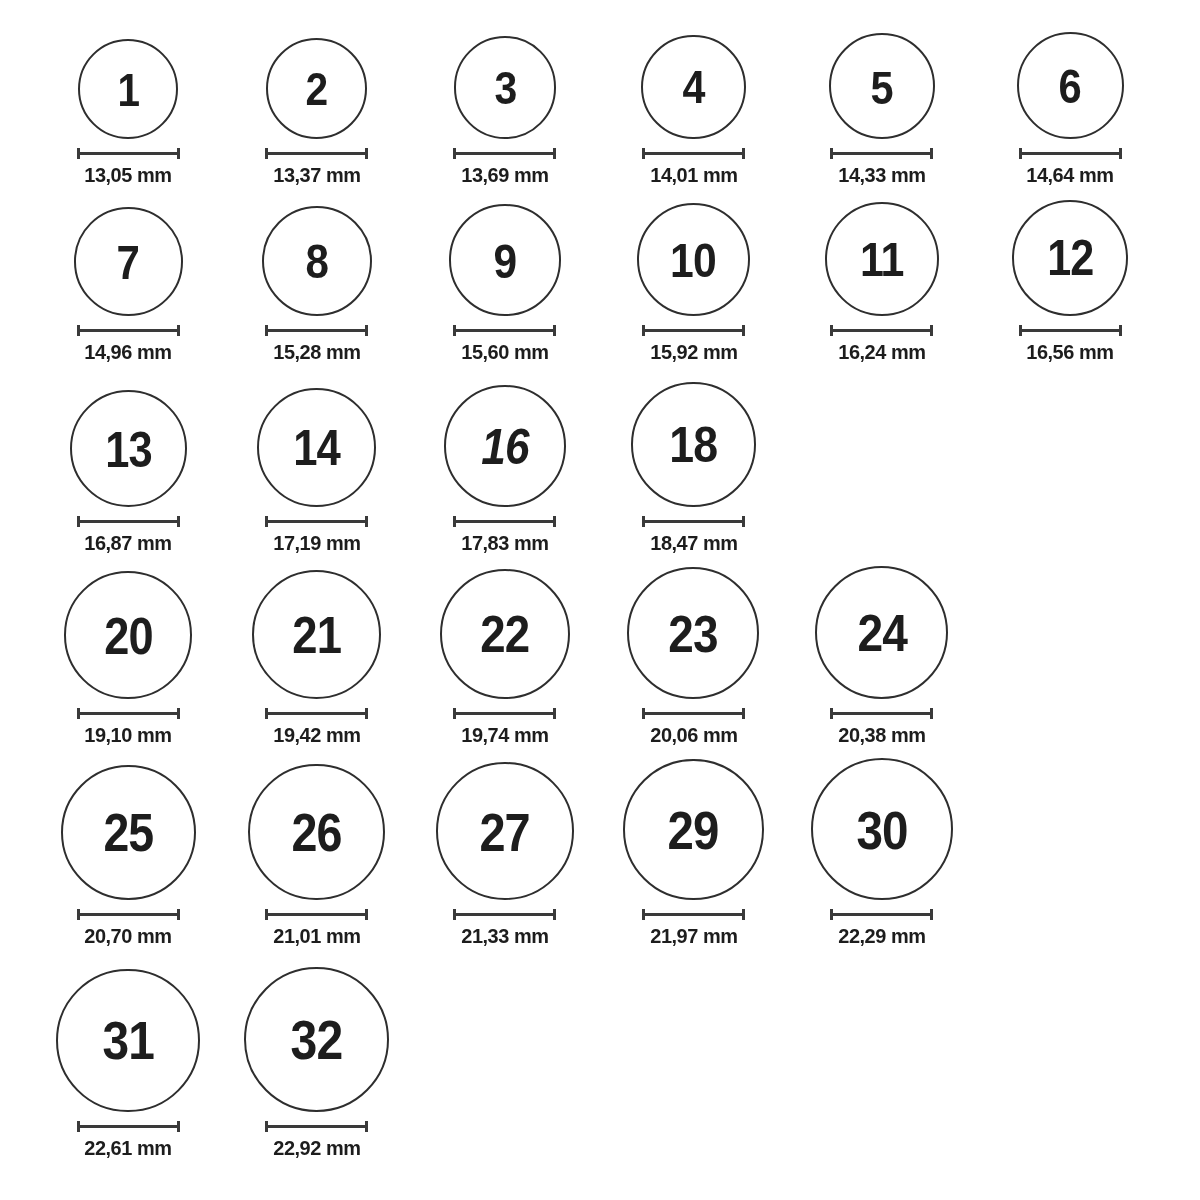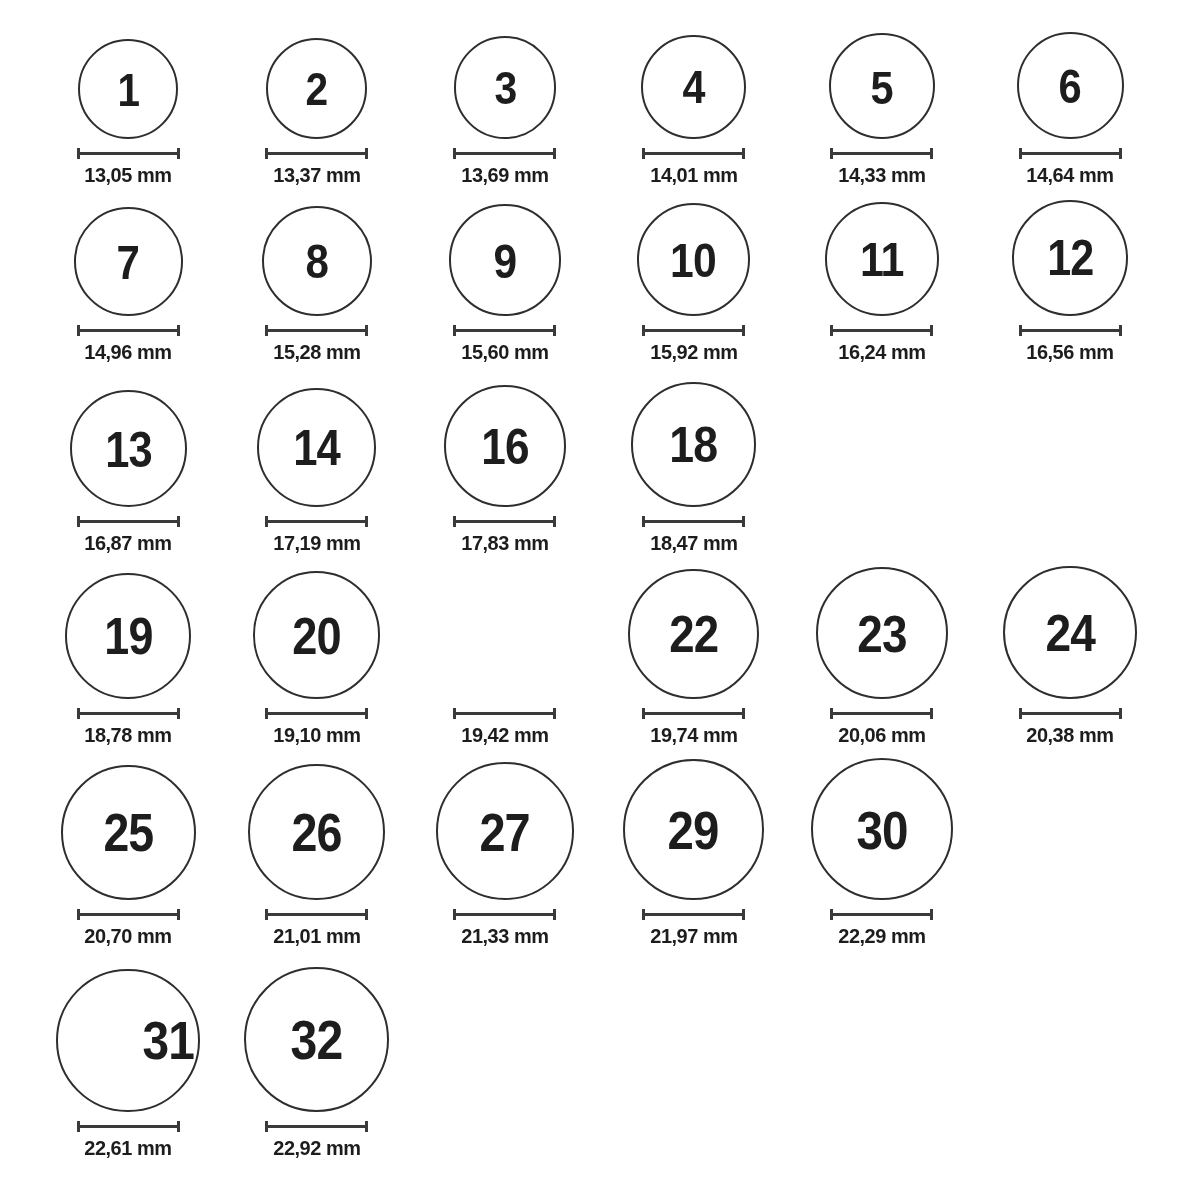--- a/index.html
+++ b/index.html
@@ -244,21 +244,21 @@
           <div class="ring-number" style="font-size: 49.64px; color: rgb(29, 29, 29);">14</div>
         </div>
         <div class="measure-bar">
           <div class="tick tick-left" style="background: rgb(58, 58, 58);"></div>
           <div class="bar-line" style="background: rgb(58, 58, 58);"></div>
           <div class="tick tick-right" style="background: rgb(58, 58, 58);"></div>
         </div>
         <div class="diameter-label" style="color: rgb(29, 29, 29);">17,19 mm</div>
       </div>
       <div class="cell">
-        <div class="ring-circle" style="width: 121.75px; height: 121.75px; border-color: rgb(46, 46, 46);">
+        <div class="ring-circle" style="width: 121.75px; height: 121.75px; border-color: rgb(46, 46, 46); font-style: italic;">
           <div class="ring-number" style="font-size: 50.2px; color: rgb(29, 29, 29);">16</div>
         </div>
         <div class="measure-bar">
           <div class="tick tick-left" style="background: rgb(58, 58, 58);"></div>
           <div class="bar-line" style="background: rgb(58, 58, 58);"></div>
           <div class="tick tick-right" style="background: rgb(58, 58, 58);"></div>
         </div>
         <div class="diameter-label" style="color: rgb(29, 29, 29);">17,83 mm</div>
       </div>
       <div class="cell">
@@ -268,42 +268,34 @@
         <div class="measure-bar">
           <div class="tick tick-left" style="background: rgb(58, 58, 58);"></div>
           <div class="bar-line" style="background: rgb(58, 58, 58);"></div>
           <div class="tick tick-right" style="background: rgb(58, 58, 58);"></div>
         </div>
         <div class="diameter-label" style="color: rgb(29, 29, 29);">18,47 mm</div>
       </div>
     </div>
     <div class="row row-3">
       <div class="cell">
-        <div class="ring-circle" style="width: 126.1px; height: 126.1px; border-color: rgb(46, 46, 46);">
-          <div class="ring-number" style="font-size: 51.04px; color: rgb(29, 29, 29);">19</div>
-        </div>
-        <div class="measure-bar">
-          <div class="tick tick-left" style="background: rgb(58, 58, 58);"></div>
-          <div class="bar-line" style="background: rgb(58, 58, 58);"></div>
-          <div class="tick tick-right" style="background: rgb(58, 58, 58);"></div>
-        </div>
-        <div class="diameter-label" style="color: rgb(29, 29, 29);">18,78 mm</div>
-      </div>
-      <div class="cell">
         <div class="ring-circle" style="width: 127.55px; height: 127.55px; border-color: rgb(46, 46, 46);">
           <div class="ring-number" style="font-size: 51.32px; color: rgb(29, 29, 29);">20</div>
         </div>
         <div class="measure-bar">
           <div class="tick tick-left" style="background: rgb(58, 58, 58);"></div>
           <div class="bar-line" style="background: rgb(58, 58, 58);"></div>
           <div class="tick tick-right" style="background: rgb(58, 58, 58);"></div>
         </div>
         <div class="diameter-label" style="color: rgb(29, 29, 29);">19,10 mm</div>
       </div>
       <div class="cell">
+        <div class="ring-circle" style="width: 129px; height: 129px; border-color: rgb(46, 46, 46);">
+          <div class="ring-number" style="font-size: 51.6px; color: rgb(29, 29, 29);">21</div>
+        </div>
         <div class="measure-bar">
           <div class="tick tick-left" style="background: rgb(58, 58, 58);"></div>
           <div class="bar-line" style="background: rgb(58, 58, 58);"></div>
           <div class="tick tick-right" style="background: rgb(58, 58, 58);"></div>
         </div>
         <div class="diameter-label" style="color: rgb(29, 29, 29);">19,42 mm</div>
       </div>
       <div class="cell">
         <div class="ring-circle" style="width: 130.45px; height: 130.45px; border-color: rgb(46, 46, 46);">
           <div class="ring-number" style="font-size: 51.88px; color: rgb(29, 29, 29);">22</div>
@@ -390,21 +382,21 @@
         <div class="measure-bar">
           <div class="tick tick-left" style="background: rgb(58, 58, 58);"></div>
           <div class="bar-line" style="background: rgb(58, 58, 58);"></div>
           <div class="tick tick-right" style="background: rgb(58, 58, 58);"></div>
         </div>
         <div class="diameter-label" style="color: rgb(29, 29, 29);">22,29 mm</div>
       </div>
     </div>
     <div class="row row-5">
       <div class="cell">
-        <div class="ring-circle" style="width: 143.5px; height: 143.5px; border-color: rgb(46, 46, 46); justify-content: flex-end;">
+        <div class="ring-circle" style="width: 143.5px; height: 143.5px; border-color: rgb(46, 46, 46);">
           <div class="ring-number" style="font-size: 54.4px; color: rgb(29, 29, 29);">31</div>
         </div>
         <div class="measure-bar">
           <div class="tick tick-left" style="background: rgb(58, 58, 58);"></div>
           <div class="bar-line" style="background: rgb(58, 58, 58);"></div>
           <div class="tick tick-right" style="background: rgb(58, 58, 58);"></div>
         </div>
         <div class="diameter-label" style="color: rgb(29, 29, 29);">22,61 mm</div>
       </div>
       <div class="cell">

